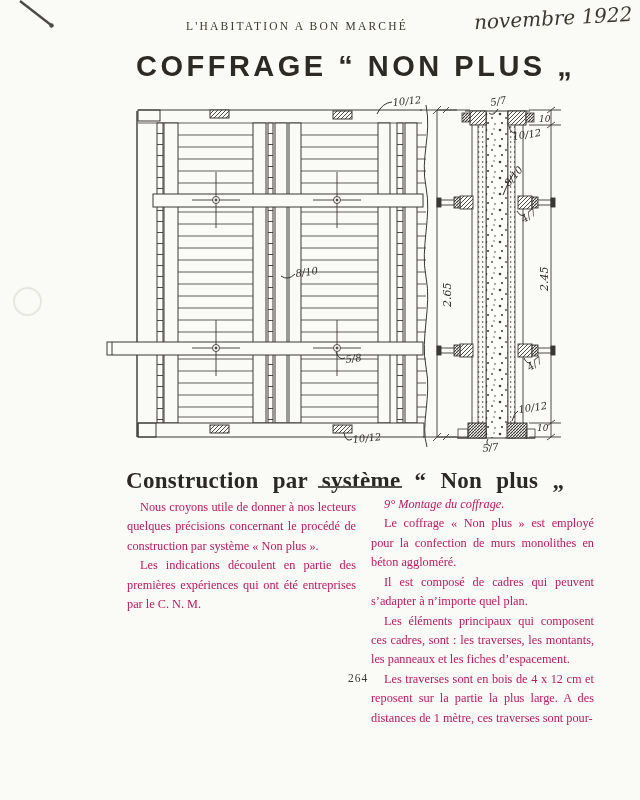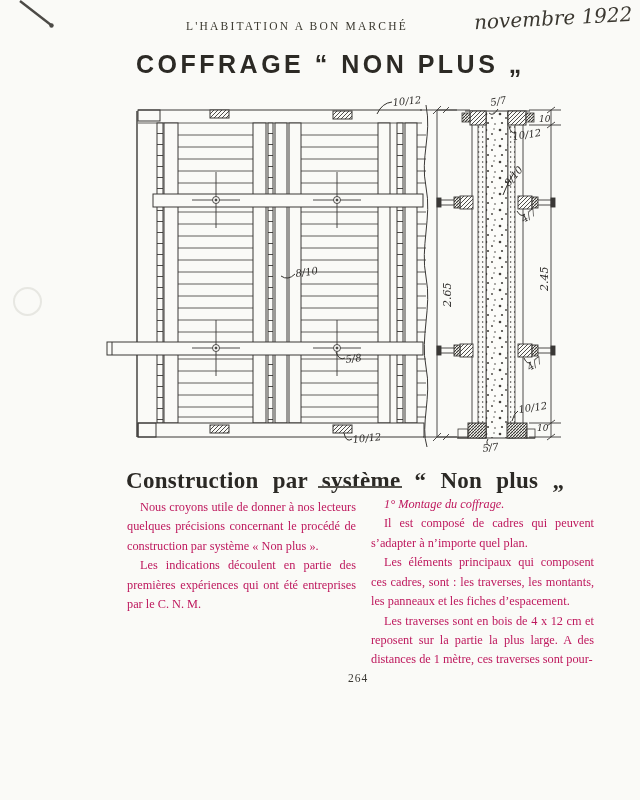--- a/index.html
+++ b/index.html
@@ -15,21 +15,21 @@
     font-size:11.5px;letter-spacing:2.2px;color:#3a382f;white-space:nowrap;
   }
   .hand-date{
     left:474px;top:6px;width:160px;
     font-family:"DejaVu Serif",serif;font-style:italic;
     font-size:20px;color:#3b3831;transform:rotate(-3deg);white-space:nowrap;
   }
   .page-title{
     left:136px;top:50px;width:360px;
     font-family:"Liberation Sans",sans-serif;font-weight:700;
-    font-size:25px;letter-spacing:3.5px;color:#2c2a25;white-space:nowrap;
+    font-size:29px;letter-spacing:3.5px;color:#2c2a25;white-space:nowrap;
   }
   .section-heading{
     left:126px;top:468px;width:500px;
     font-weight:700;font-size:23px;word-spacing:8px;letter-spacing:.3px;
     color:#2b2925;white-space:nowrap;
   }
   .heading-rule{
     left:318px;top:486px;width:84px;height:2px;background:#55534e;
   }
   .col{
@@ -225,19 +225,20 @@
 
 <div class="abs section-heading">Construction par système “ Non plus „</div>
 <div class="abs heading-rule"></div>
 
 <div class="abs col col-left">
   <p>Nous croyons utile de donner à nos lecteurs quelques précisions concernant le procédé de construction par système « Non plus ».</p>
   <p>Les indications découlent en partie des premières expériences qui ont été entreprises par le C. N. M.</p>
 </div>
 
 <div class="abs col col-right">
-  <p class="italic">1° Montage du coffrage.</p>
+  <p class="italic">9° Montage du coffrage.</p>
+  <p>Le coffrage « Non plus » est employé pour la confection de murs monolithes en béton aggloméré.</p>
   <p>Il est composé de cadres qui peuvent s’adapter à n’importe quel plan.</p>
   <p>Les éléments principaux qui composent ces cadres, sont : les traverses, les montants, les panneaux et les fiches d’espacement.</p>
   <p>Les traverses sont en bois de 4 x 12 cm et reposent sur la partie la plus large. A des distances de 1 mètre, ces traverses sont pour-</p>
 </div>
 
 <div class="abs page-number">264</div>
 
 </body></html>

